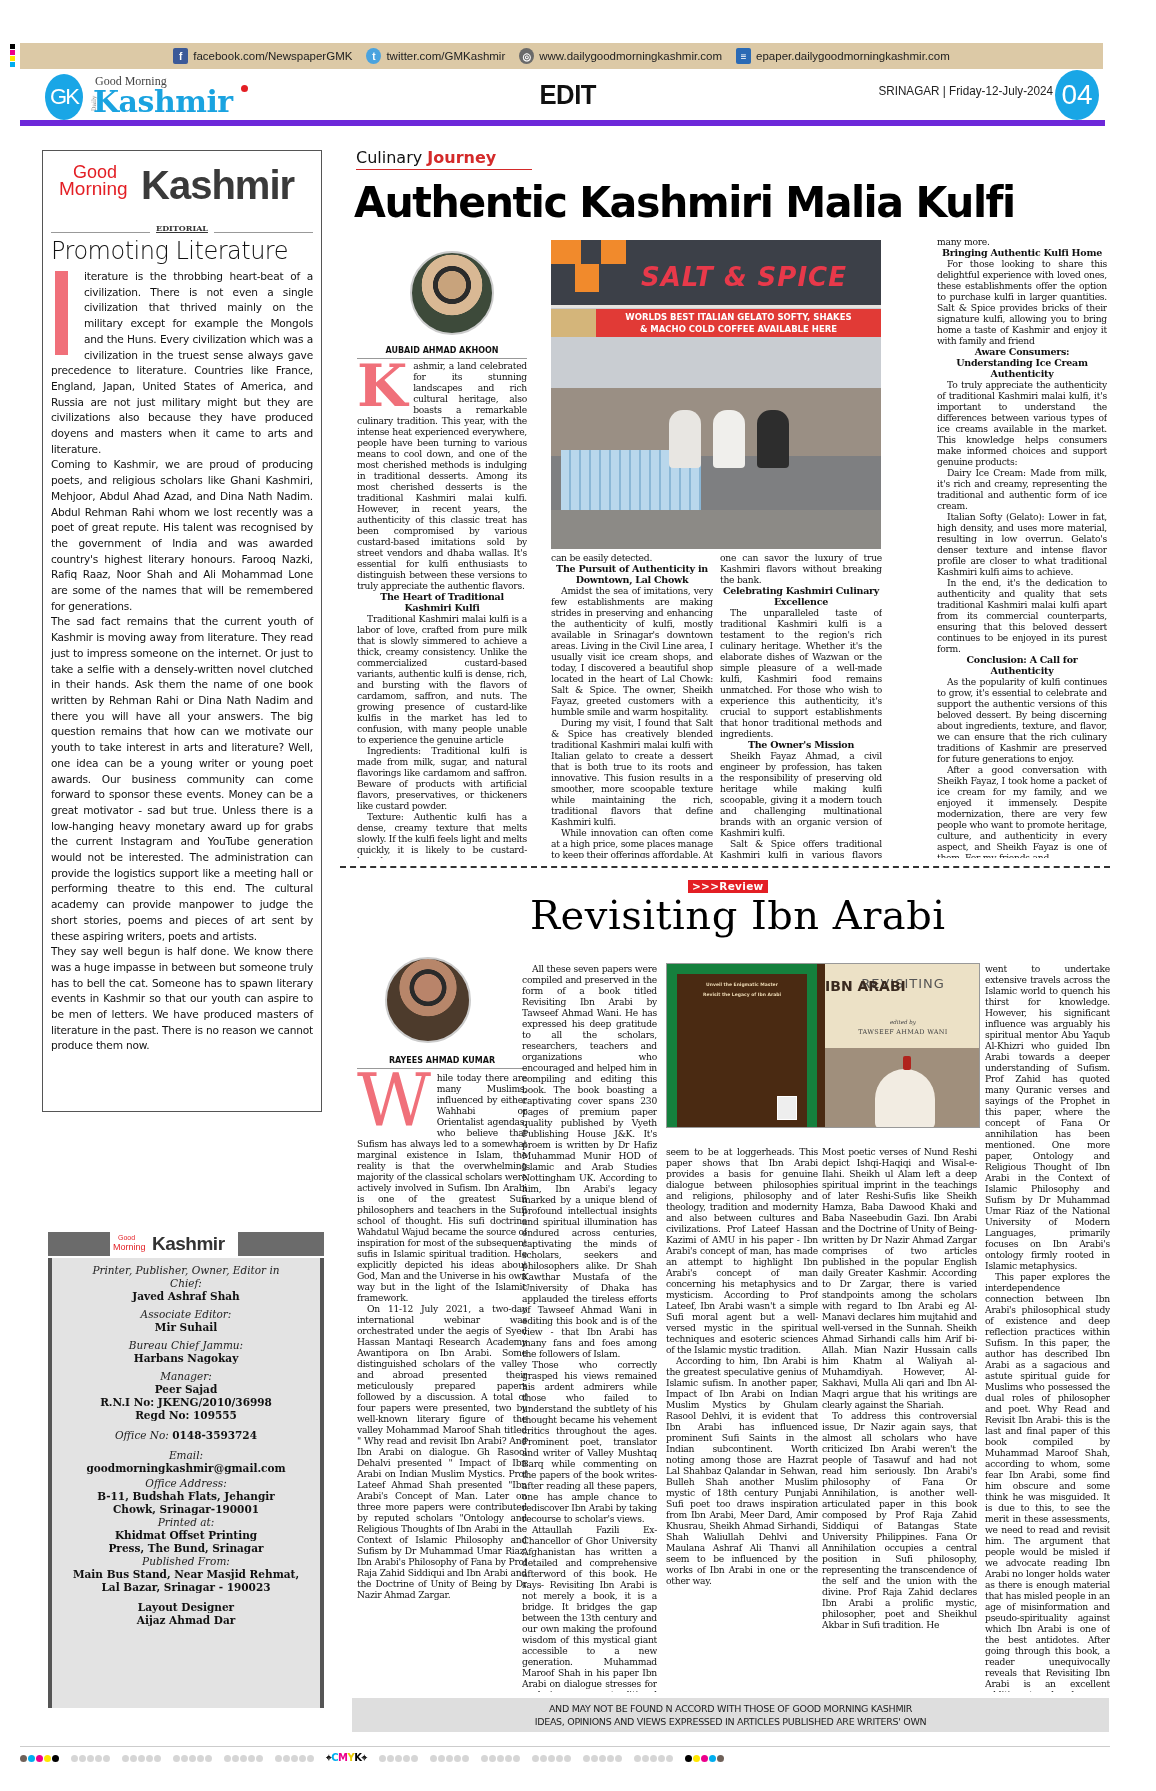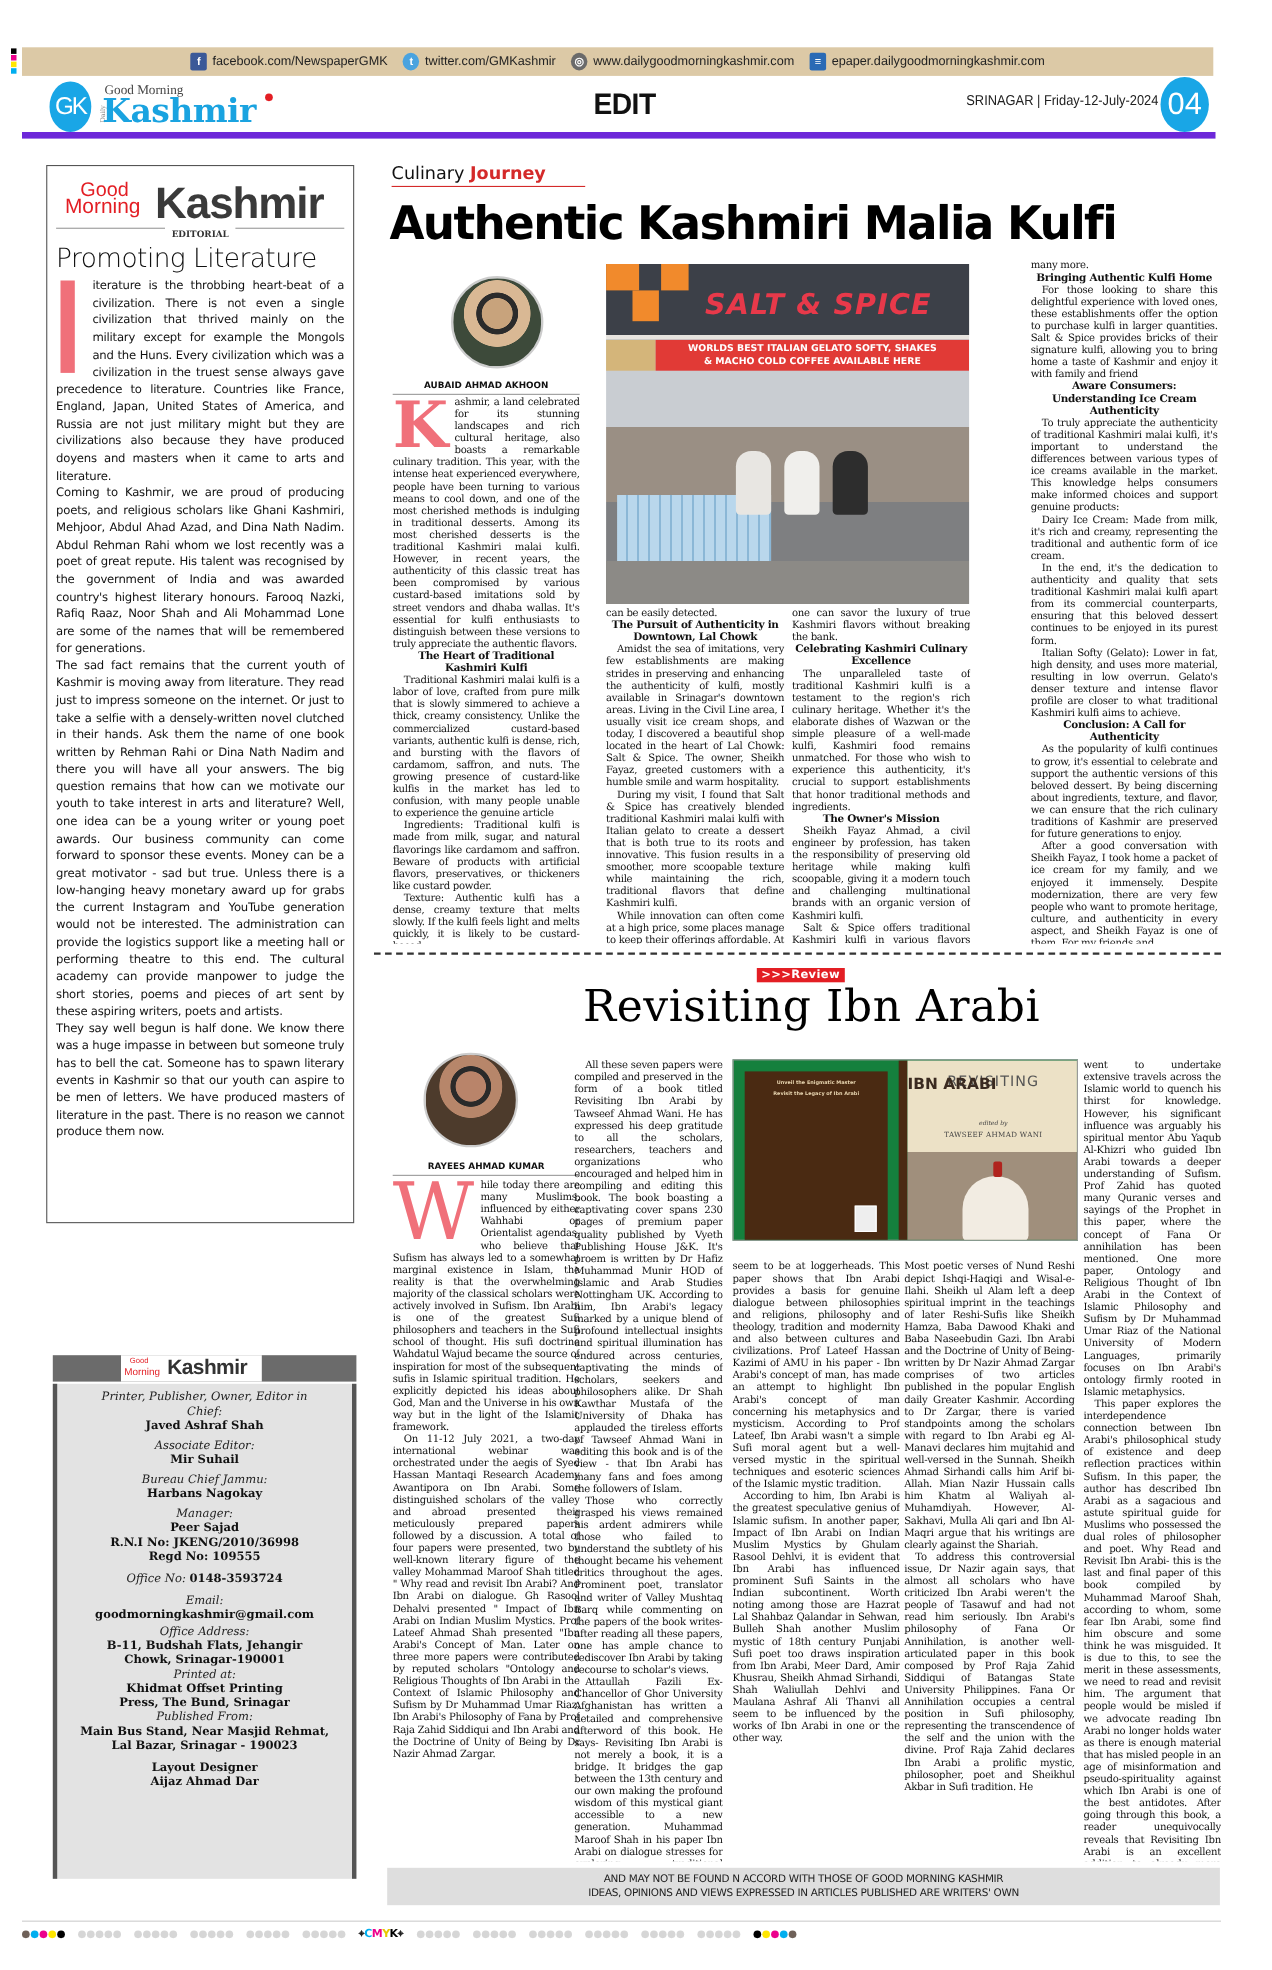--- a/index.html
+++ b/index.html
@@ -26,21 +26,21 @@
   .mast-section { position: absolute; left: 518px; top: 10px; font-family: "Liberation Sans", sans-serif; font-size: 27px; font-weight: bold; letter-spacing: -0.5px; transform: scaleX(0.95); }
   .mast-date { position: absolute; right: 52px; top: 13px; font-family: "Liberation Sans", sans-serif; font-size: 13px; color: #222; transform: scaleX(0.9); transform-origin: right; }
   .page-num { position: absolute; right: 6px; top: 0px; width: 44px; height: 50px; border-radius: 50%; background: #19a6e6; color: #fff; font-family: "Liberation Sans", sans-serif; font-size: 28px; display: flex; align-items: center; justify-content: center; }
 
   
   .editorial { position: absolute; left: 42px; top: 150px; width: 280px; height: 962px; border: 1.5px solid #555; border-top-width: 1.5px; padding: 14px 8px 0 8px; }
   .ed-logo { text-align: center; height: 42px; position: relative; }
   .ed-logo .good { position: absolute; left: 22px; top: -2px; font-family: "Liberation Sans", sans-serif; font-size: 18px; color: #e31e24; line-height: 1; }
   .ed-logo .morning { position: absolute; left: 8px; top: 14px; font-family: "Liberation Sans", sans-serif; font-size: 19px; color: #e31e24; line-height: 1; }
   .ed-logo .kash { position: absolute; left: 90px; top: 0; font-family: "Liberation Sans", sans-serif; font-weight: bold; font-size: 40px; color: #3a3a3a; line-height: 1; letter-spacing: -1px; }
-  .ed-label { display: flex; align-items: flex-start; gap: 6px; font-size: 8px; font-weight: bold; color: #333; margin-top: 0; }
+  .ed-label { display: flex; align-items: flex-end; gap: 6px; font-size: 8px; font-weight: bold; color: #333; margin-top: 16px; text-decoration: underline; }
   .ed-label::before, .ed-label::after { content: ""; flex: 1; height: 1px; background: #999; }
   .ed-title { font-family: "DejaVu Sans", sans-serif; font-size: 24px; font-weight: 300; margin: 4px 0 4px 0; letter-spacing: -0.5px; }
   .ed-body { font-family: "DejaVu Sans", sans-serif; font-size: 10.6px; line-height: 15.7px; text-align: justify; letter-spacing: -0.2px; }
   .ed-drop { float: left; width: 13px; height: 84px; background: #f0707a; margin: 2px 16px 0 4px; }
   .ed-body p { margin: 0; }
 
   .imprint-head { position: absolute; left: 48px; top: 1232px; width: 276px; height: 24px; background: #6b6b6b; }
   .imprint-logo { position: absolute; left: 62px; top: 0; height: 24px; width: 128px; background: #fff; font-family: "Liberation Sans", sans-serif; }
   .imprint-logo .g { position: absolute; left: 8px; top: 2px; font-size: 7px; color: #e31e24; }
   .imprint-logo .m { position: absolute; left: 3px; top: 10px; font-size: 9px; color: #e31e24; }
@@ -256,22 +256,22 @@
   <p>Salt &amp; Spice offers traditional Kashmiri kulfi in various flavors such as almond, blueberry, cotton candy, Nutella, chocolate chips, mango, strawberry, butterscotch, tender coconut, red velvet, peanut butter, pista kulfi, and</p>
 </div>
 
 <div class="col" style="left:937px;top:236px;width:170px;height:622px;">
   <p class="noindent">many more.</p>
   <h4>Bringing Authentic Kulfi Home</h4>
   <p>For those looking to share this delightful experience with loved ones, these establishments offer the option to purchase kulfi in larger quantities. Salt &amp; Spice provides bricks of their signature kulfi, allowing you to bring home a taste of Kashmir and enjoy it with family and friend</p>
   <h4>Aware Consumers: Understanding Ice Cream Authenticity</h4>
   <p>To truly appreciate the authenticity of traditional Kashmiri malai kulfi, it's important to understand the differences between various types of ice creams available in the market. This knowledge helps consumers make informed choices and support genuine products:</p>
   <p>Dairy Ice Cream: Made from milk, it's rich and creamy, representing the traditional and authentic form of ice cream.</p>
+  <p>Italian Softy (Gelato): Lower in fat, high density, and uses more material, resulting in low overrun. Gelato's denser texture and intense flavor profile are closer to what traditional Kashmiri kulfi aims to achieve.</p>
   <p>In the end, it's the dedication to authenticity and quality that sets traditional Kashmiri malai kulfi apart from its commercial counterparts, ensuring that this beloved dessert continues to be enjoyed in its purest form.</p>
-  <p>Italian Softy (Gelato): Lower in fat, high density, and uses more material, resulting in low overrun. Gelato's denser texture and intense flavor profile are closer to what traditional Kashmiri kulfi aims to achieve.</p>
   <h4>Conclusion: A Call for Authenticity</h4>
   <p>As the popularity of kulfi continues to grow, it's essential to celebrate and support the authentic versions of this beloved dessert. By being discerning about ingredients, texture, and flavor, we can ensure that the rich culinary traditions of Kashmir are preserved for future generations to enjoy.</p>
   <p>After a good conversation with Sheikh Fayaz, I took home a packet of ice cream for my family, and we enjoyed it immensely. Despite modernization, there are very few people who want to promote heritage, culture, and authenticity in every aspect, and Sheikh Fayaz is one of them. For my friends and</p>
 
 </div>
 
 <div class="dashed-sep"></div>
 
 <div class="review-tag">&gt;&gt;&gt;Review</div>
 <div class="review-headline">Revisiting Ibn Arabi</div>

